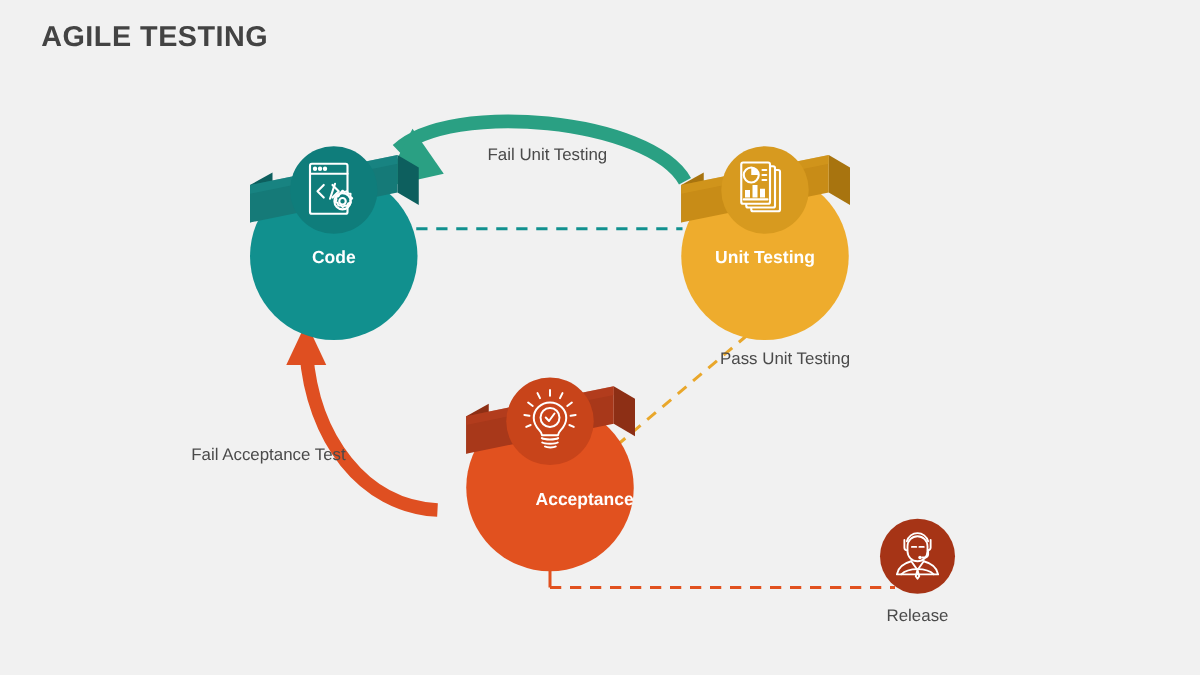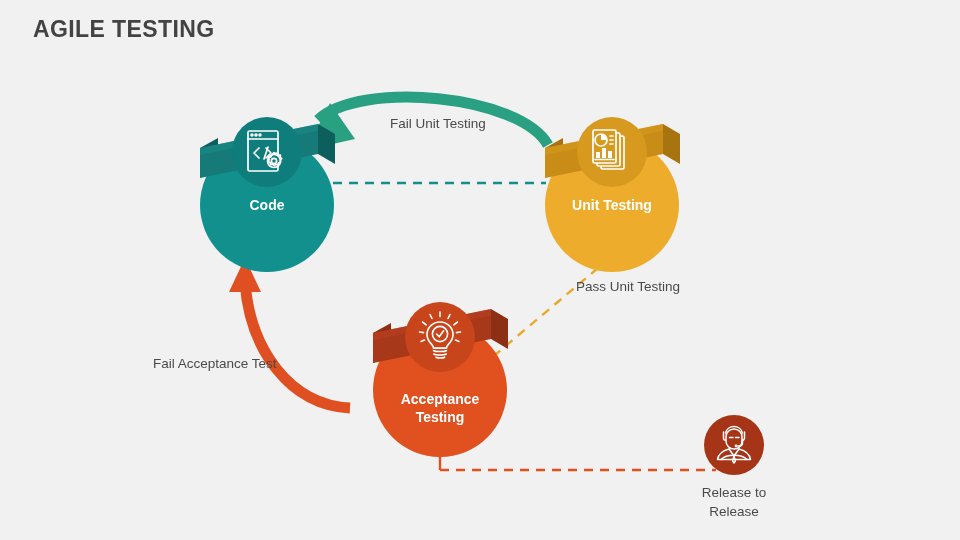--- a/index.html
+++ b/index.html
@@ -199,27 +199,25 @@
         <path d="M734 456 l-1.4 5 l1.4 2 l1.4 -2 z"></path>
         <path d="M721 459.5 c2.6 -2.6 7 -4.2 13 -4.2 6 0 10.4 1.6 13 4.2"></path>
       </g>
     </g>
   </svg>
 
   <div class="node-label" style="left:200px; top:196px; width:134px;">Code</div>
 
   <div class="node-label" style="left:545px; top:196px; width:134px;">Unit Testing</div>
 
-  <div class="node-label" style="left:373px; top:390px; width:134px;">
+  <div class="node-label" style="left:373px; top:390px; width:134px;text-align:right;">
     <div>Acceptance</div>
-    <div>Testing</div>
   </div>
 
   <div class="outer-label" style="left:654px; top:483px; width:160px;">
-    <div>Release to</div>
     <div>Release</div>
   </div>
 
   <div class="edge-label" style="left:390px; top:116px;">Fail Unit Testing</div>
 
   <div class="edge-label" style="left:576px; top:267px;margin-top:12px;">Pass Unit Testing</div>
 
   <div class="edge-label" style="left:125px; top:356px;margin-left:28px;">Fail Acceptance Test</div>
 
 

